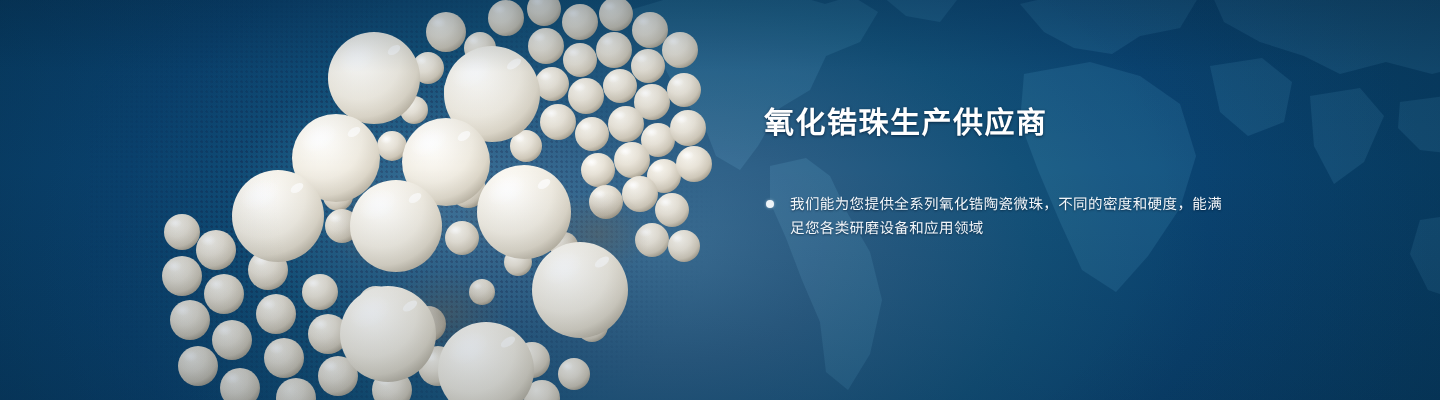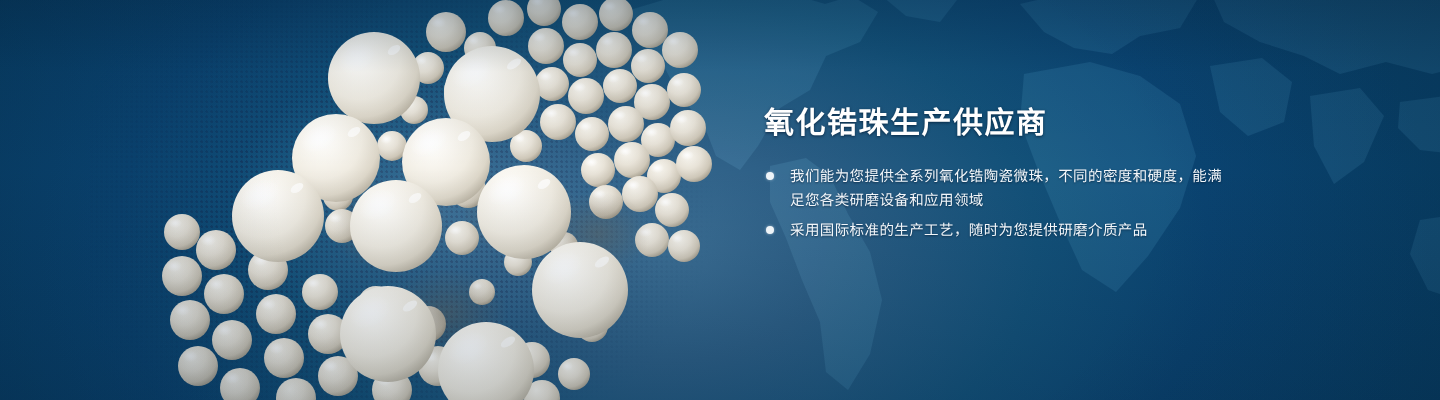--- a/index.html
+++ b/index.html
@@ -99,21 +99,21 @@
     font-size: 30px;
     font-weight: 600;
     letter-spacing: 1.5px;
     color: #ffffff;
     line-height: 1.25;
     text-shadow: 0 1px 3px rgba(2,22,44,0.70);
     white-space: nowrap;
   }
   .bullets {
     list-style: none;
-    margin: 22px 0 0 0;
+    margin: 50px 0 0 0;
     padding: 0;
   }
   .bullet {
     position: relative;
     padding-left: 26px;
     margin-bottom: 6px;
     font-size: 14.5px;
     line-height: 24px;
     color: #f2f6fa;
     letter-spacing: 0.4px;
@@ -406,20 +406,16 @@
   <div class="bg-vignette"></div>
 
   <div class="copy">
     <h1 class="headline">氧化锆珠生产供应商</h1>
 
     <ul class="bullets">
       <li class="bullet">
         <span class="bullet-dot"></span>
         <span class="bullet-text">我们能为您提供全系列氧化锆陶瓷微珠，不同的密度和硬度，能满足您各类研磨设备和应用领域</span>
       </li>
-      <li class="bullet">
-        <span class="bullet-dot"></span>
-        <span class="bullet-text">采用国际标准的生产工艺，随时为您提供研磨介质产品</span>
-      </li>
     </ul>
   </div>
 
 </div>
 
 </body></html>

